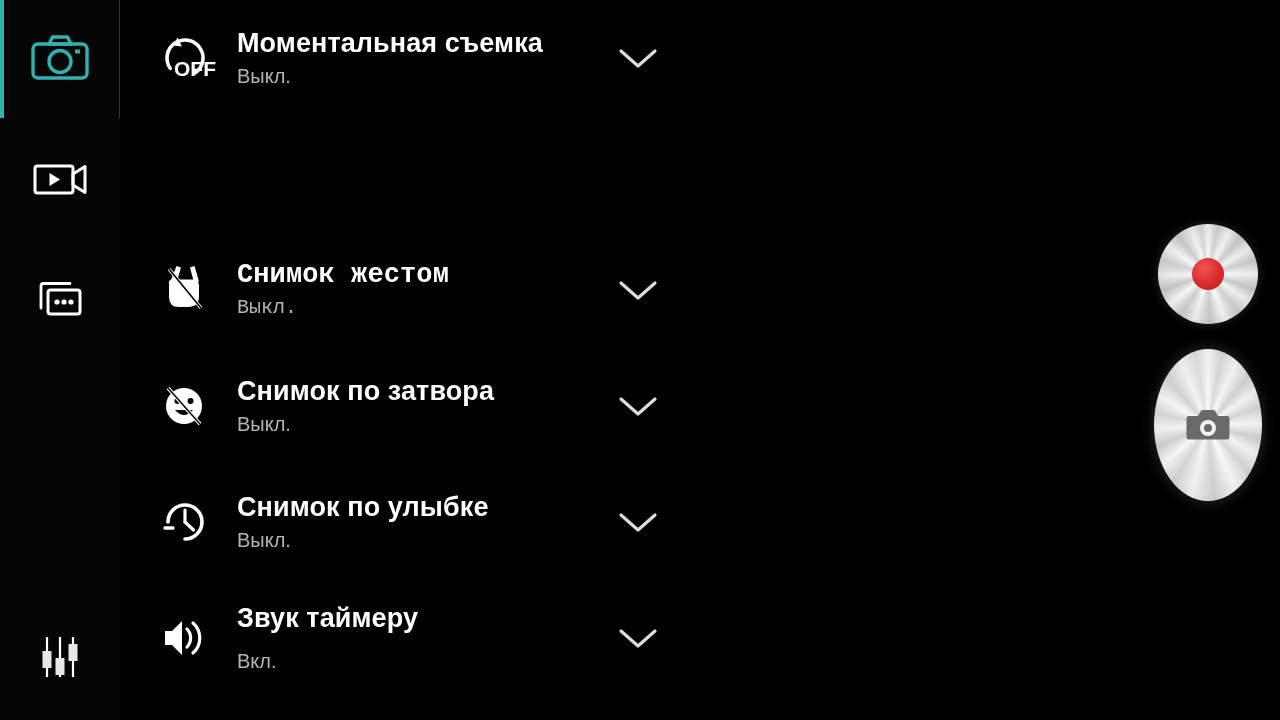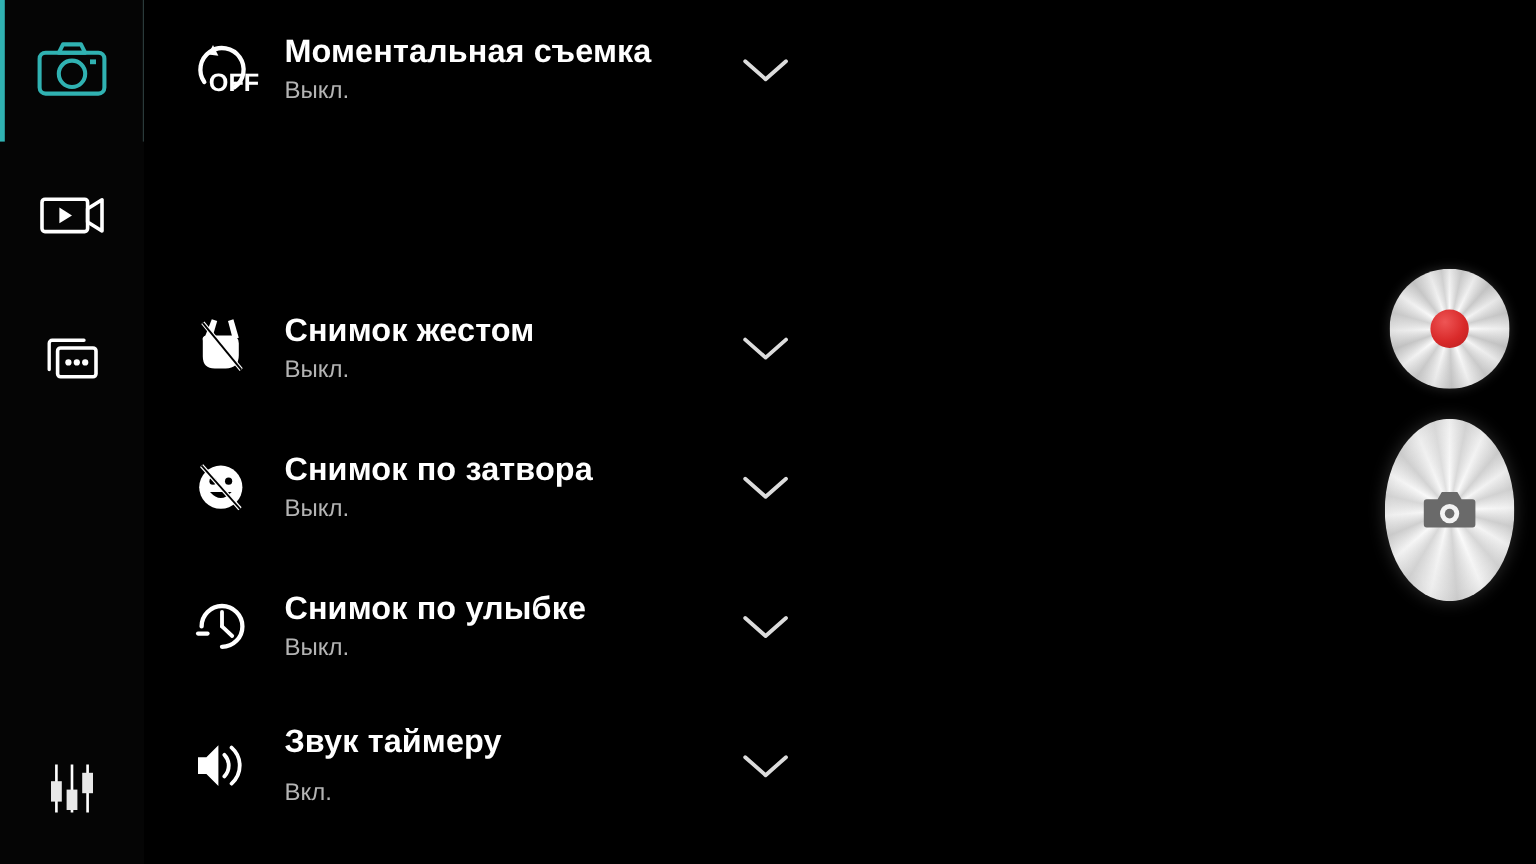--- a/index.html
+++ b/index.html
@@ -223,21 +223,21 @@
         <span class="row-value" style="display:block;">Выкл.</span>
       </span>
       <span class="chev">
         <svg width="44" height="26" viewBox="0 0 44 26">
           <path d="M5 6 L22 21 L39 6" fill="none" stroke="#dcdcdc" stroke-width="3.2" stroke-linecap="round" stroke-linejoin="round"></path>
         </svg>
       </span>
     </div>
 
 
-    <div class="row" style="top:232px;">
+    <div class="row" style="top:232px;font-family:Liberation Mono, monospace;">
       <span class="row-icon">
         <svg width="76" height="60" viewBox="0 0 76 60">
           <g fill="#ffffff">
             <path d="M16 20 L21.5 6 L26 7.5 L22 21 Z"></path>
             <path d="M35 7.5 L39.5 6 L44 21.5 L39 22.5 Z"></path>
             <path d="M14 24 Q13 20 17 19.5 L38 19.5 Q44 20 44 26 L44 36
                      Q44 47 33 47 L24 47 Q14 47 14 37 Z"></path>
           </g>
           <line x1="14" y1="9" x2="46" y2="48" stroke="#ffffff" stroke-width="3.4"></line>
           <line x1="14" y1="9" x2="46" y2="48" stroke="#000000" stroke-width="1.6"></line>

